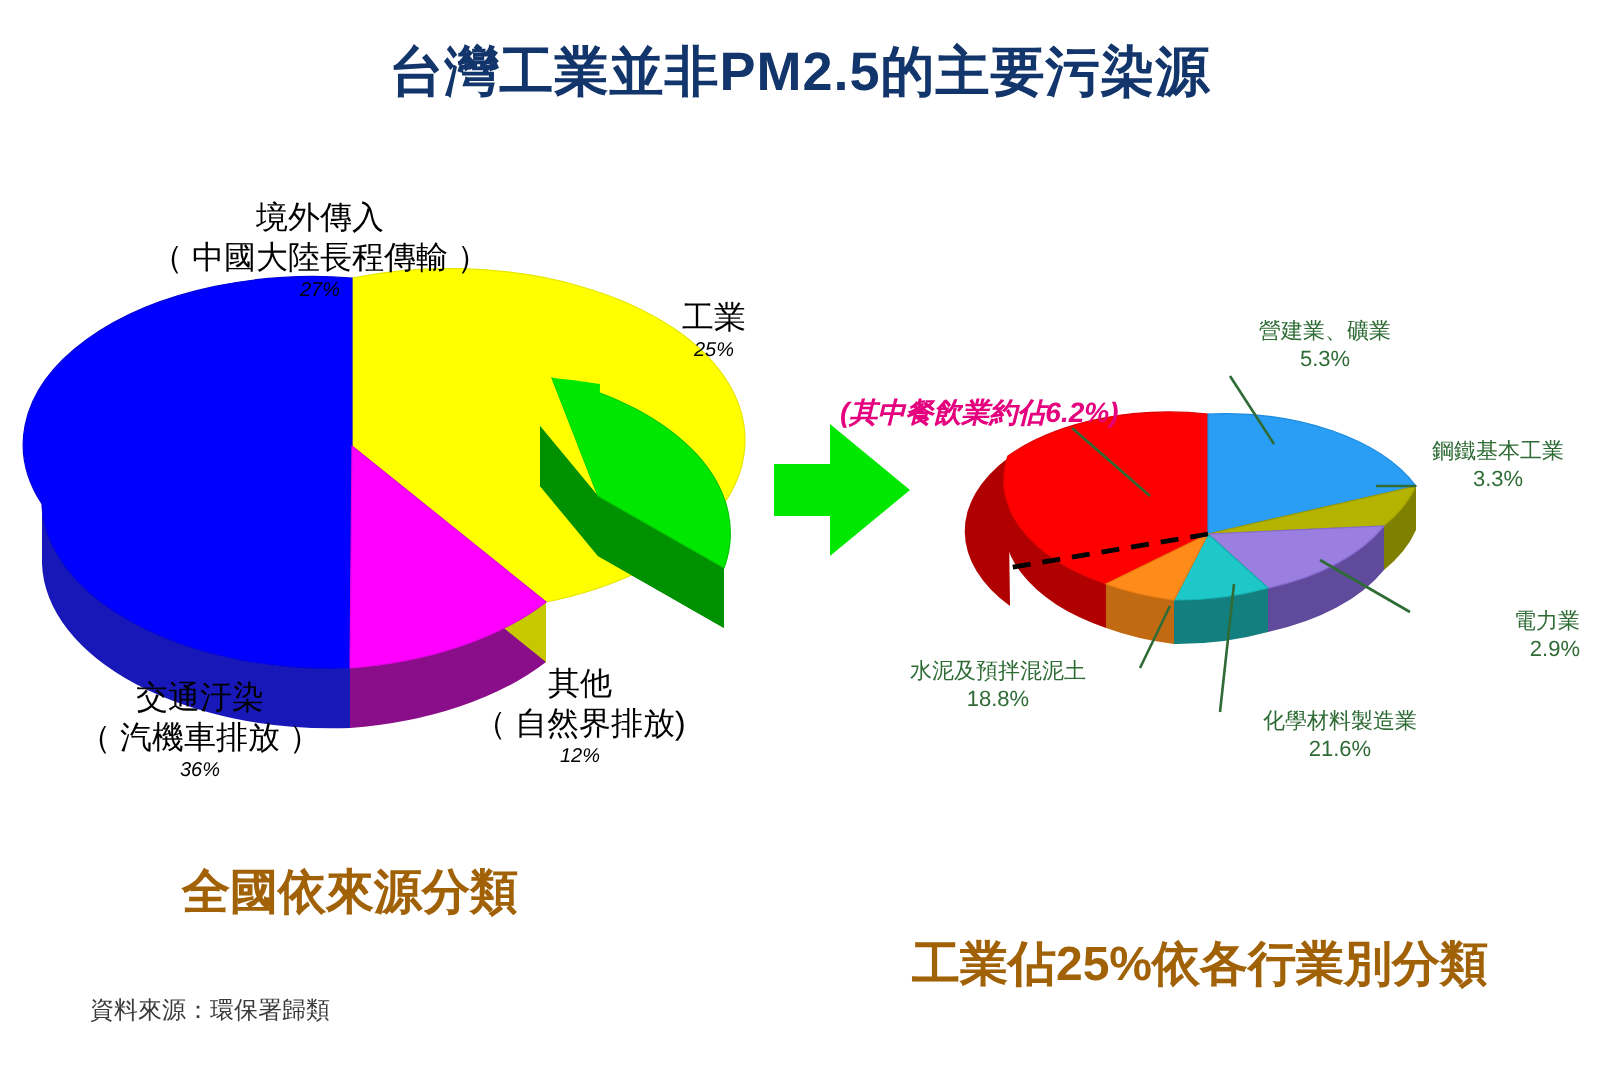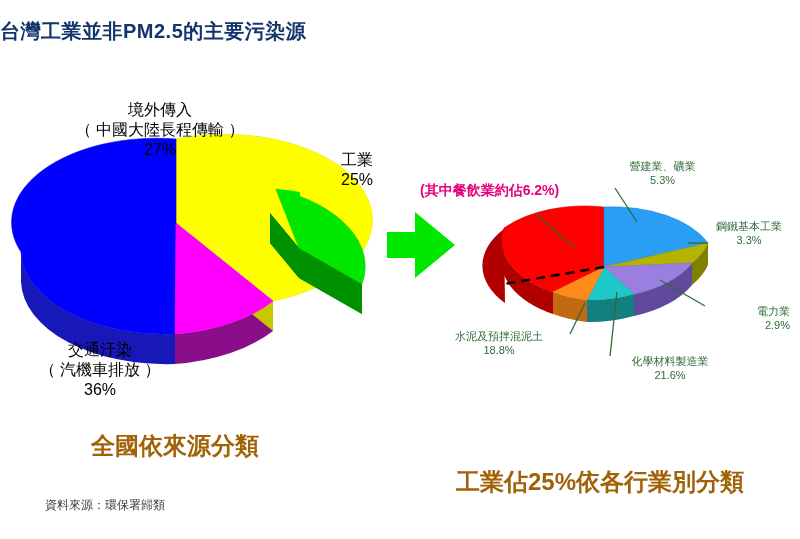--- a/index.html
+++ b/index.html
@@ -15,21 +15,22 @@
     width: 800px;
     height: 539px;
     background: #ffffff;
     overflow: hidden;
   }
   .title {
     position: absolute;
     left: 0;
     top: 18px;
     width: 800px;
-    font-size: 20px;
+    text-align: center;
+    font-size: 27px;
     font-weight: bold;
     color: #12356b;
     letter-spacing: 0.5px;
     white-space: nowrap;
   }
   .caption {
     position: absolute;
     font-size: 24px;
     font-weight: bold;
     color: #a16207;
@@ -58,21 +59,21 @@
   .lbl .ln1 { display: block; }
   .lbl .ln2 { display: block; }
   .lbl .ln3 { display: block; }
   .u { text-underline-offset: 3px; }
 
   
   .lbl-left {
     color: #000000;
     font-size: 16px;
   }
-  .lbl-left .pct { font-size: 16px; }
+  .lbl-left .pct { font-size: 10px; font-style: italic; }
 
   
   .lbl-right {
     color: #2e6b35;
     font-size: 11px;
   }
   .note-red {
     position: absolute;
     white-space: nowrap;
     color: #e5007d;
@@ -175,22 +176,27 @@
     <span class="ln1 u">工業</span>
     <span class="ln3 pct">25%</span>
   </div>
 
   <div class="lbl lbl-left" style="left:25px; top:340px; width:150px;">
     <span class="ln1 u">交通汙染</span>
     <span class="ln2">（ 汽機車排放 ）</span>
     <span class="ln3 pct">36%</span>
   </div>
 
-
-  <div class="note-red" style="left:420px; top:182px;">(其中餐飲業約佔6.2%)</div>
+  <div class="lbl lbl-left" style="left:215px; top:333px; width:150px;">
+    <span class="ln1 u">其他</span>
+    <span class="ln2">（ 自然界排放)</span>
+    <span class="ln3 pct">12%</span>
+  </div>
+
+  <div class="note-red" style="left:420px; top:198px;font-style:italic;">(其中餐飲業約佔6.2%)</div>
 
 
   <div class="lbl lbl-right" style="left:600px; top:160px; width:125px;">
     <span class="ln1 u">營建業、礦業</span>
     <span class="ln2">5.3%</span>
   </div>
 
   <div class="lbl lbl-right" style="left:698px; top:220px; width:102px;">
     <span class="ln1 u">鋼鐵基本工業</span>
     <span class="ln2">3.3%</span>

